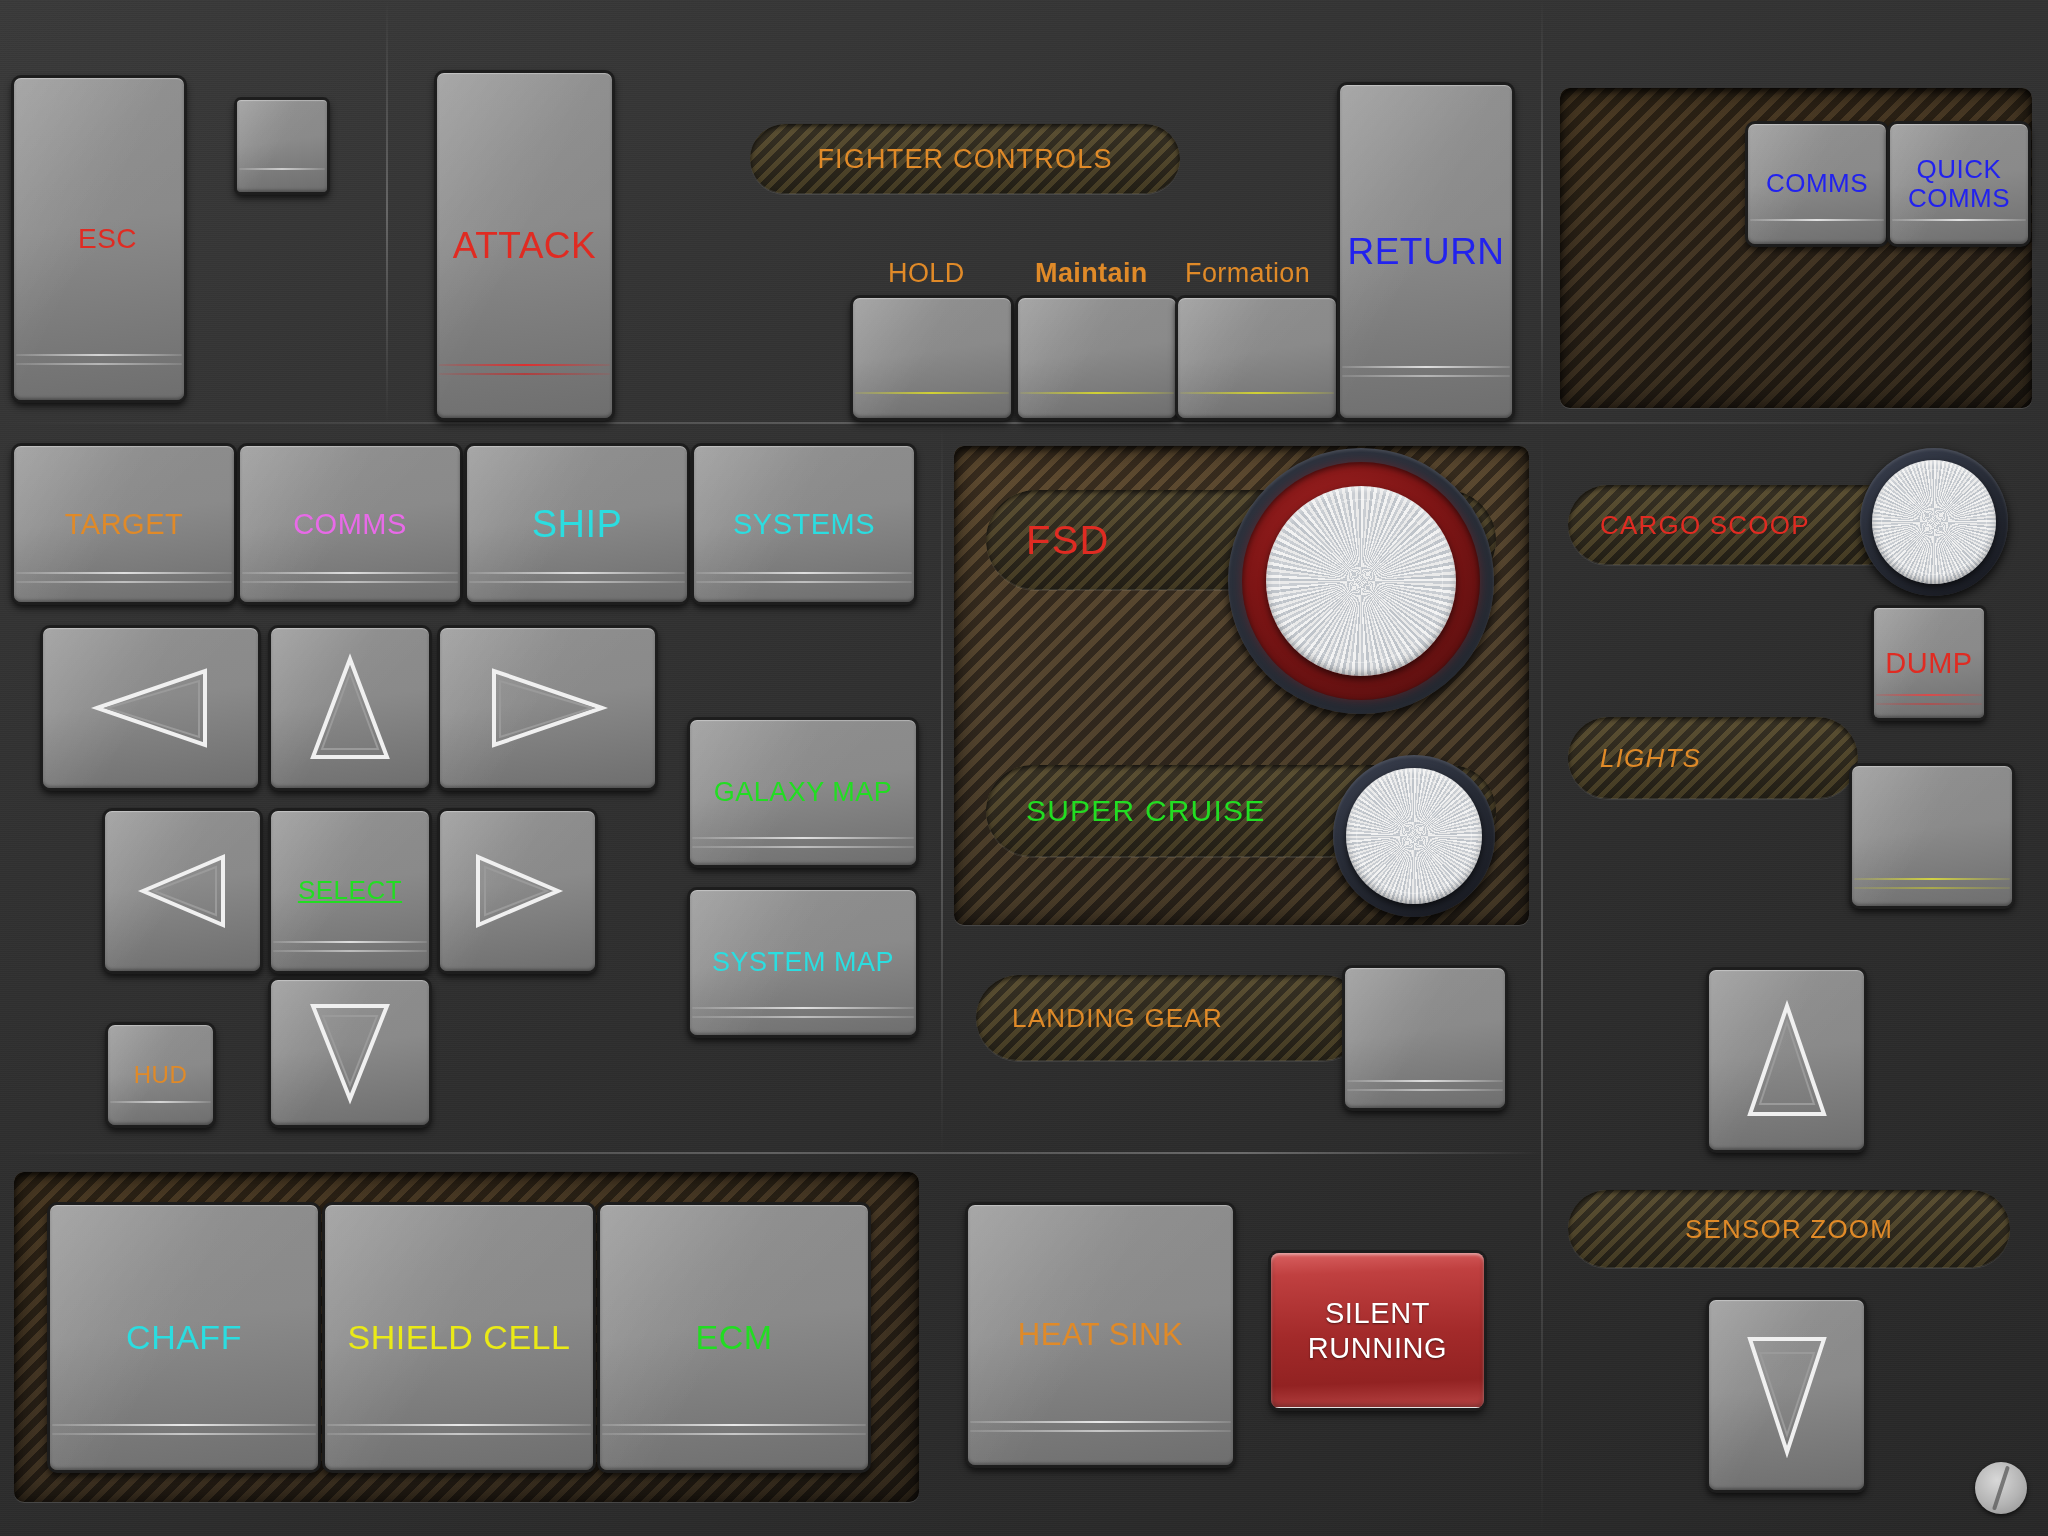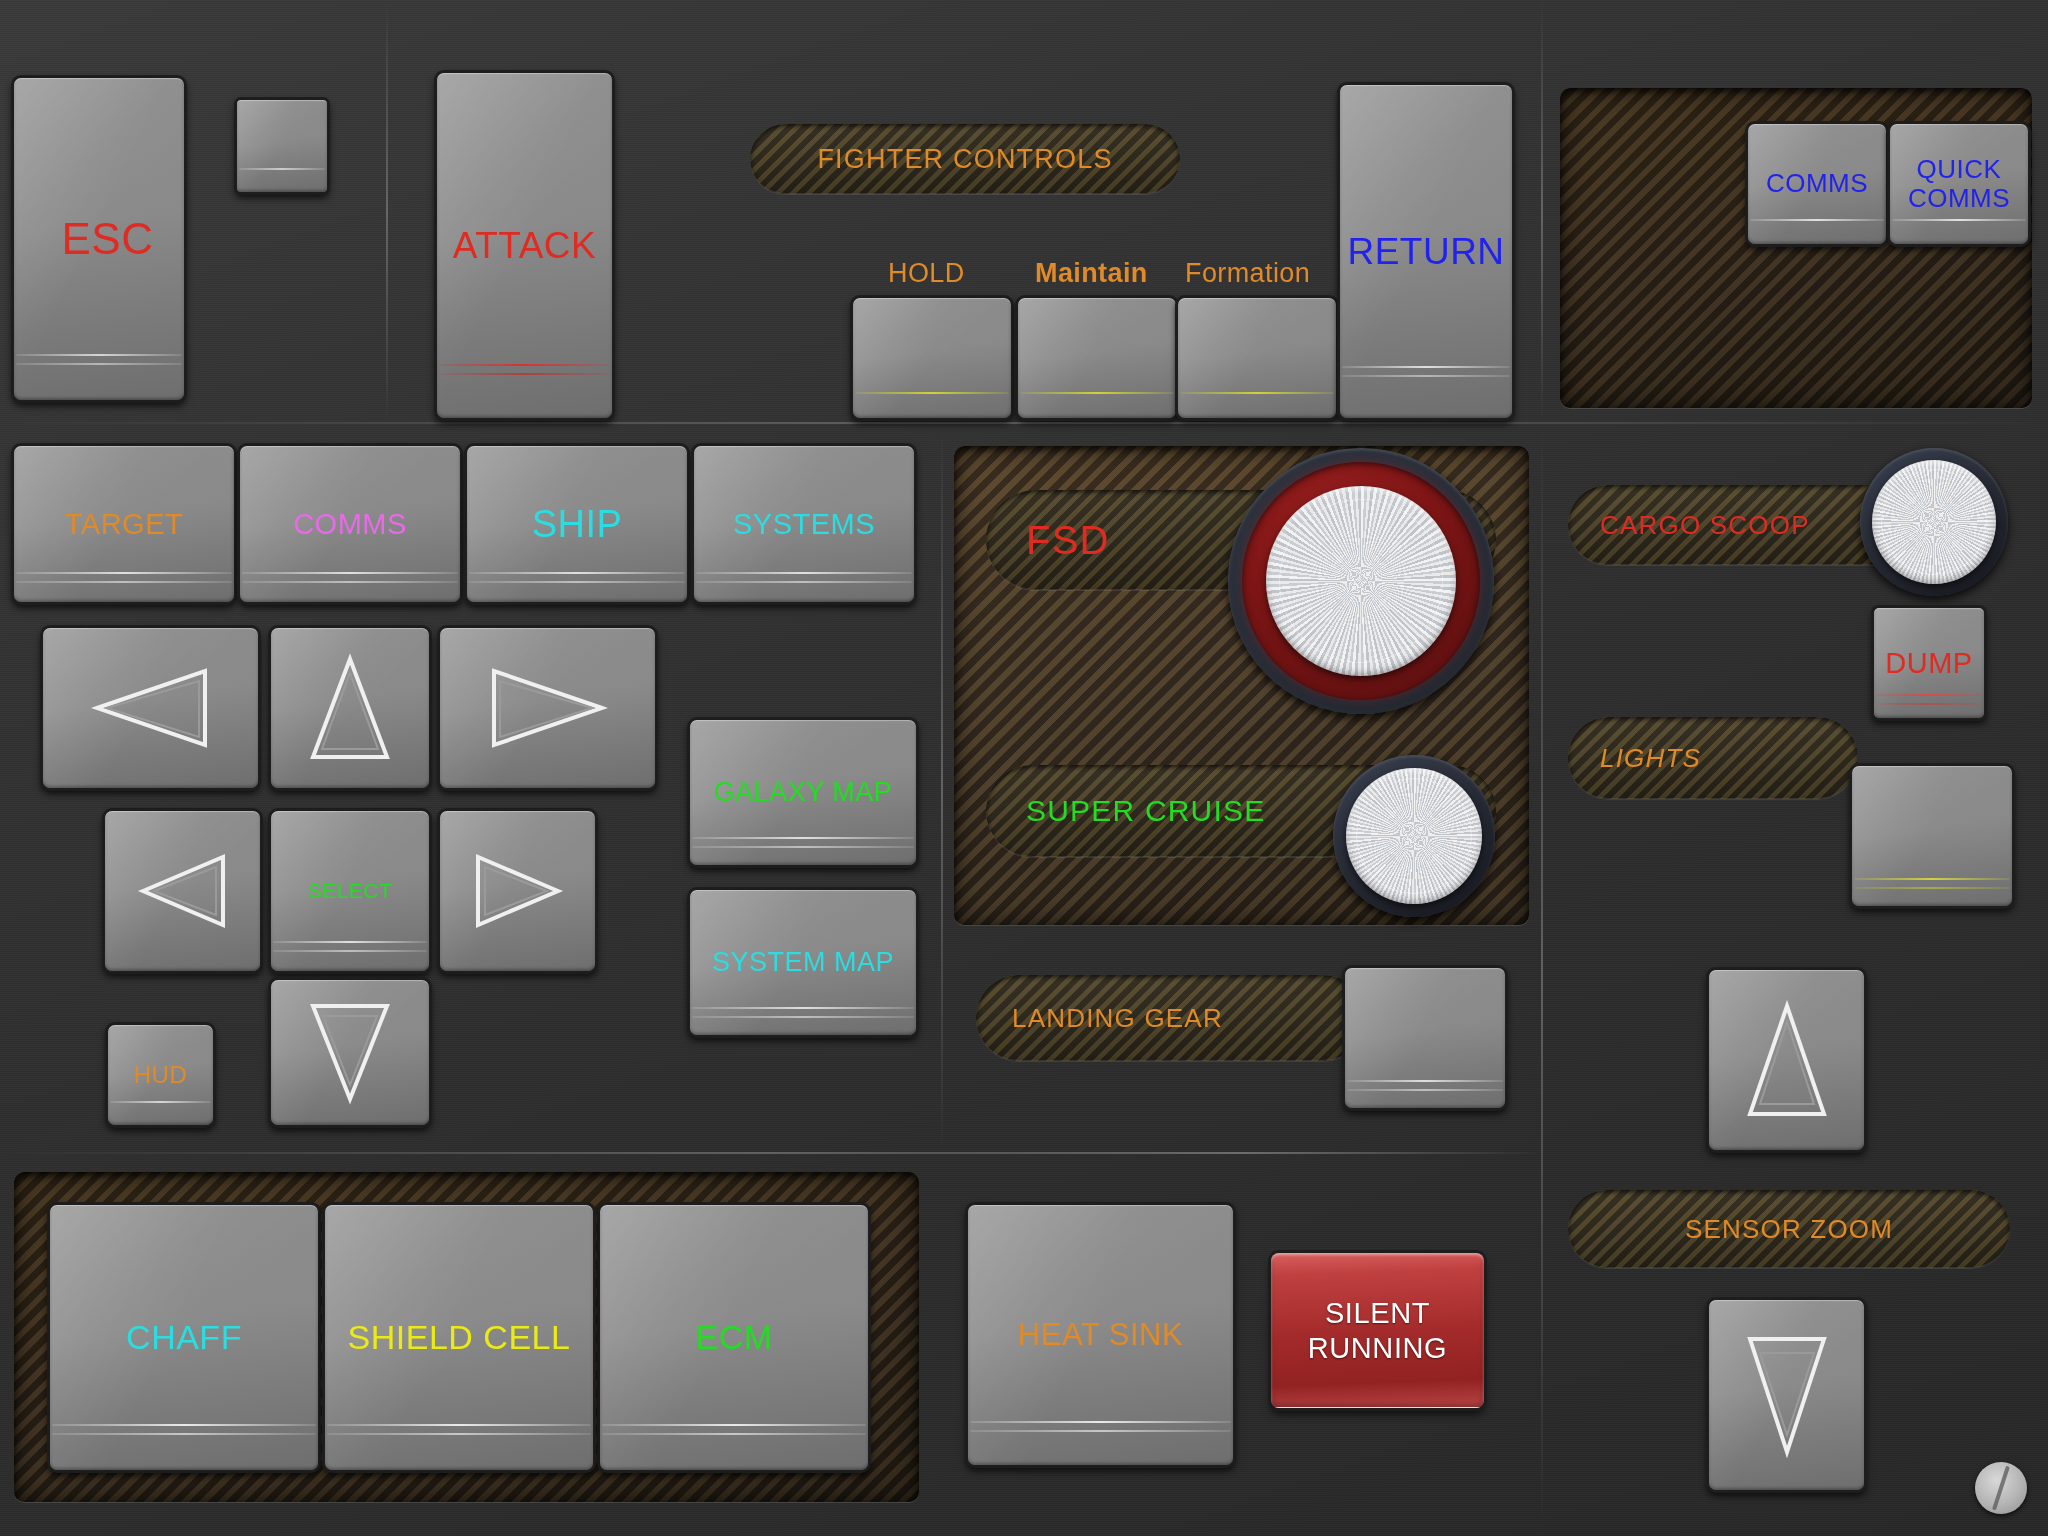--- a/index.html
+++ b/index.html
@@ -260,21 +260,21 @@
 
   <div class="seam v" style="left:386px; top:0; width:2px; height:424px;"></div>
   <div class="seam v" style="left:1541px; top:0; width:2px; height:424px;"></div>
   <div class="seam" style="left:0; top:422px; width:2048px; height:2px;"></div>
   <div class="seam v" style="left:941px; top:424px; width:2px; height:730px;"></div>
   <div class="seam v" style="left:1541px; top:424px; width:2px; height:1112px;"></div>
   <div class="seam" style="left:0; top:1152px; width:1543px; height:2px;"></div>
   <div class="seam" style="left:941px; top:1152px; width:602px; height:2px;"></div>
 
   <div class="key" style="left:14px; top:78px; width:170px; height:322px;">
-    <span class="cap-label" style="font-size:44px; color:#e02b22;margin-left:17px;">ESC</span>
+    <span class="cap-label" style="font-size:28px; color:#e02b22;margin-left:17px;">ESC</span>
     <div class="stripes" style="bottom:30px;">
       <i style="background:linear-gradient(90deg,rgba(255,255,255,.1),rgba(230,230,230,.85),rgba(255,255,255,.1));"></i>
       <i style="background:linear-gradient(90deg,rgba(255,255,255,.1),rgba(210,210,210,.7),rgba(255,255,255,.1));"></i>
     </div>
   </div>
 
   <div class="key" style="left:237px; top:100px; width:90px; height:92px; border-radius:4px;">
     <span class="cap-label" style="font-size:20px; color:#cccccc;"></span>
     <div class="stripes" style="bottom:8px;">
       <i style="background:linear-gradient(90deg,rgba(255,255,255,.1),rgba(225,225,225,.8),rgba(255,255,255,.1));"></i>
@@ -397,21 +397,21 @@
   </div>
 
   <div class="key" style="left:105px; top:811px; width:155px; height:160px;">
     <svg class="arrow-svg" width="92" height="80" viewBox="0 0 92 80">
       <polygon points="6,40 86,6 86,74" fill="none" stroke="#f0f0f0" stroke-width="4"></polygon>
       <polygon points="17,40 79,16 79,64" fill="none" stroke="#9a9a9a" stroke-width="2"></polygon>
     </svg>
   </div>
 
   <div class="key" style="left:271px; top:811px; width:158px; height:160px;">
-    <span class="cap-label" style="font-size:21px; color:#22dd22;">SELECT</span>
+    <span class="cap-label" style="font-size:26px; color:#22dd22;text-decoration:underline;">SELECT</span>
     <div class="stripes" style="bottom:14px;">
       <i style="background:linear-gradient(90deg,rgba(255,255,255,.1),rgba(235,235,235,.9),rgba(255,255,255,.1));"></i>
       <i style="background:linear-gradient(90deg,rgba(255,255,255,.1),rgba(215,215,215,.75),rgba(255,255,255,.1));"></i>
     </div>
   </div>
 
   <div class="key" style="left:440px; top:811px; width:155px; height:160px;">
     <svg class="arrow-svg" width="92" height="80" viewBox="0 0 92 80">
       <polygon points="86,40 6,6 6,74" fill="none" stroke="#f0f0f0" stroke-width="4"></polygon>
       <polygon points="75,40 13,16 13,64" fill="none" stroke="#9a9a9a" stroke-width="2"></polygon>

